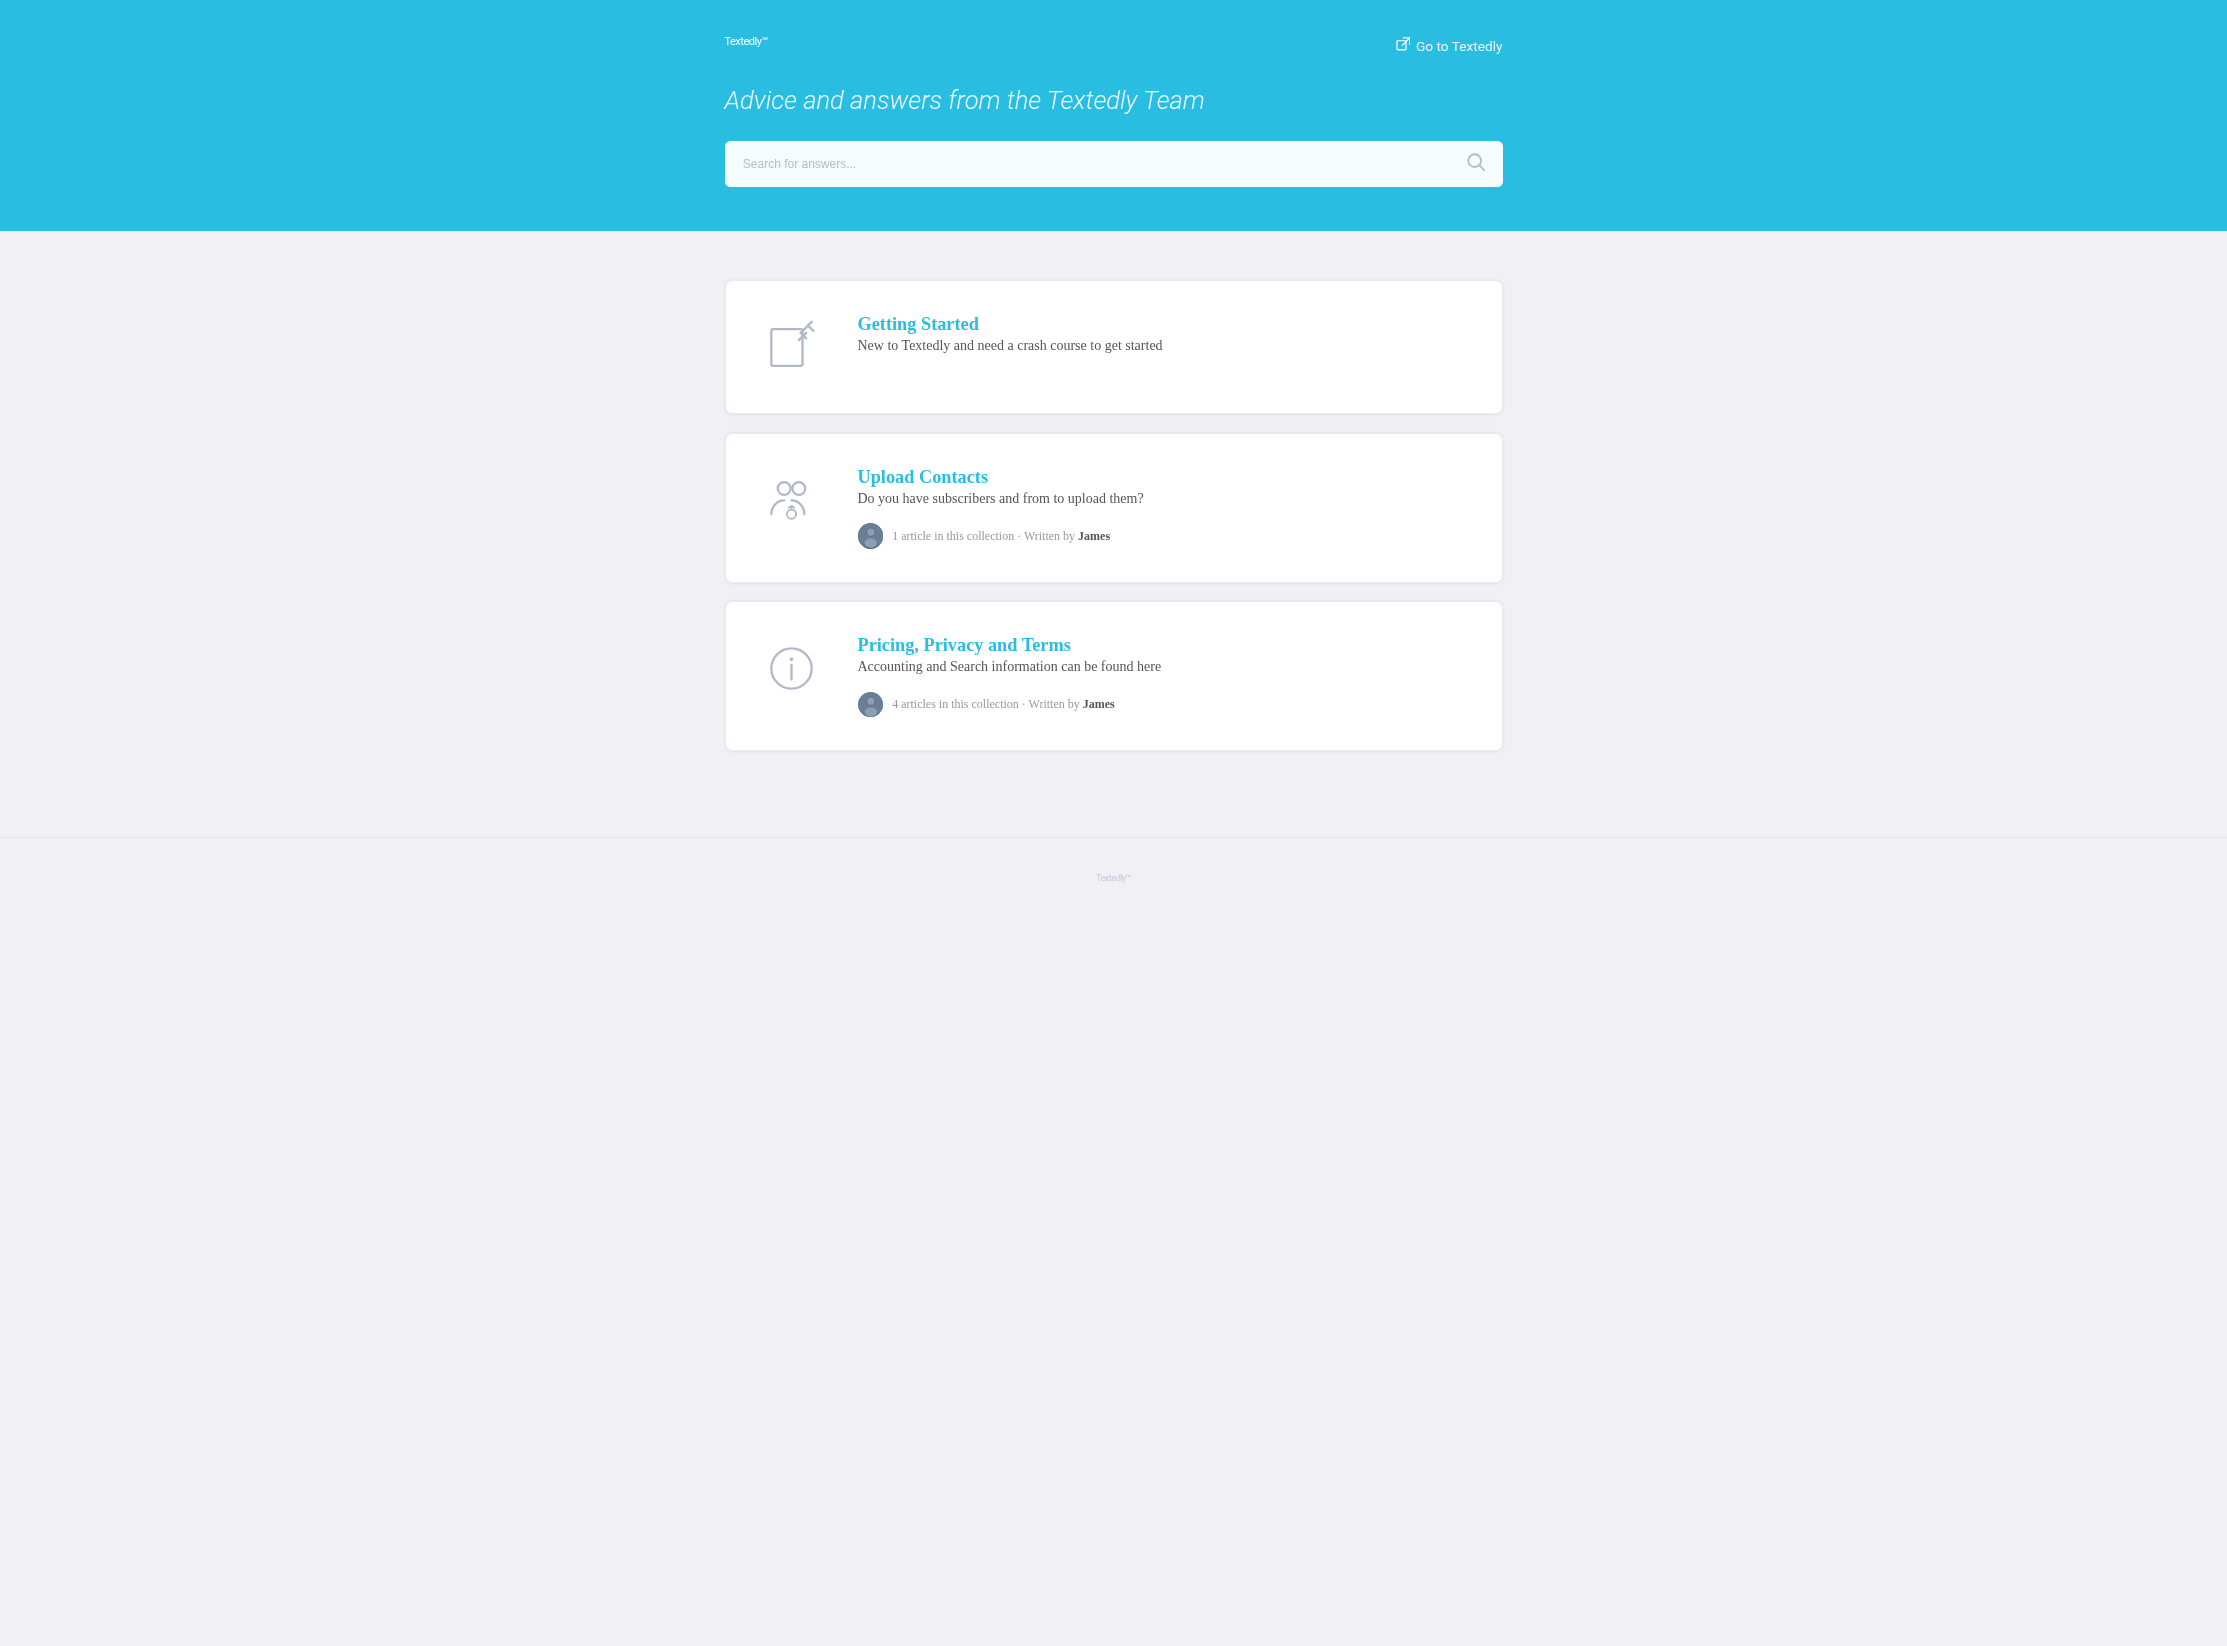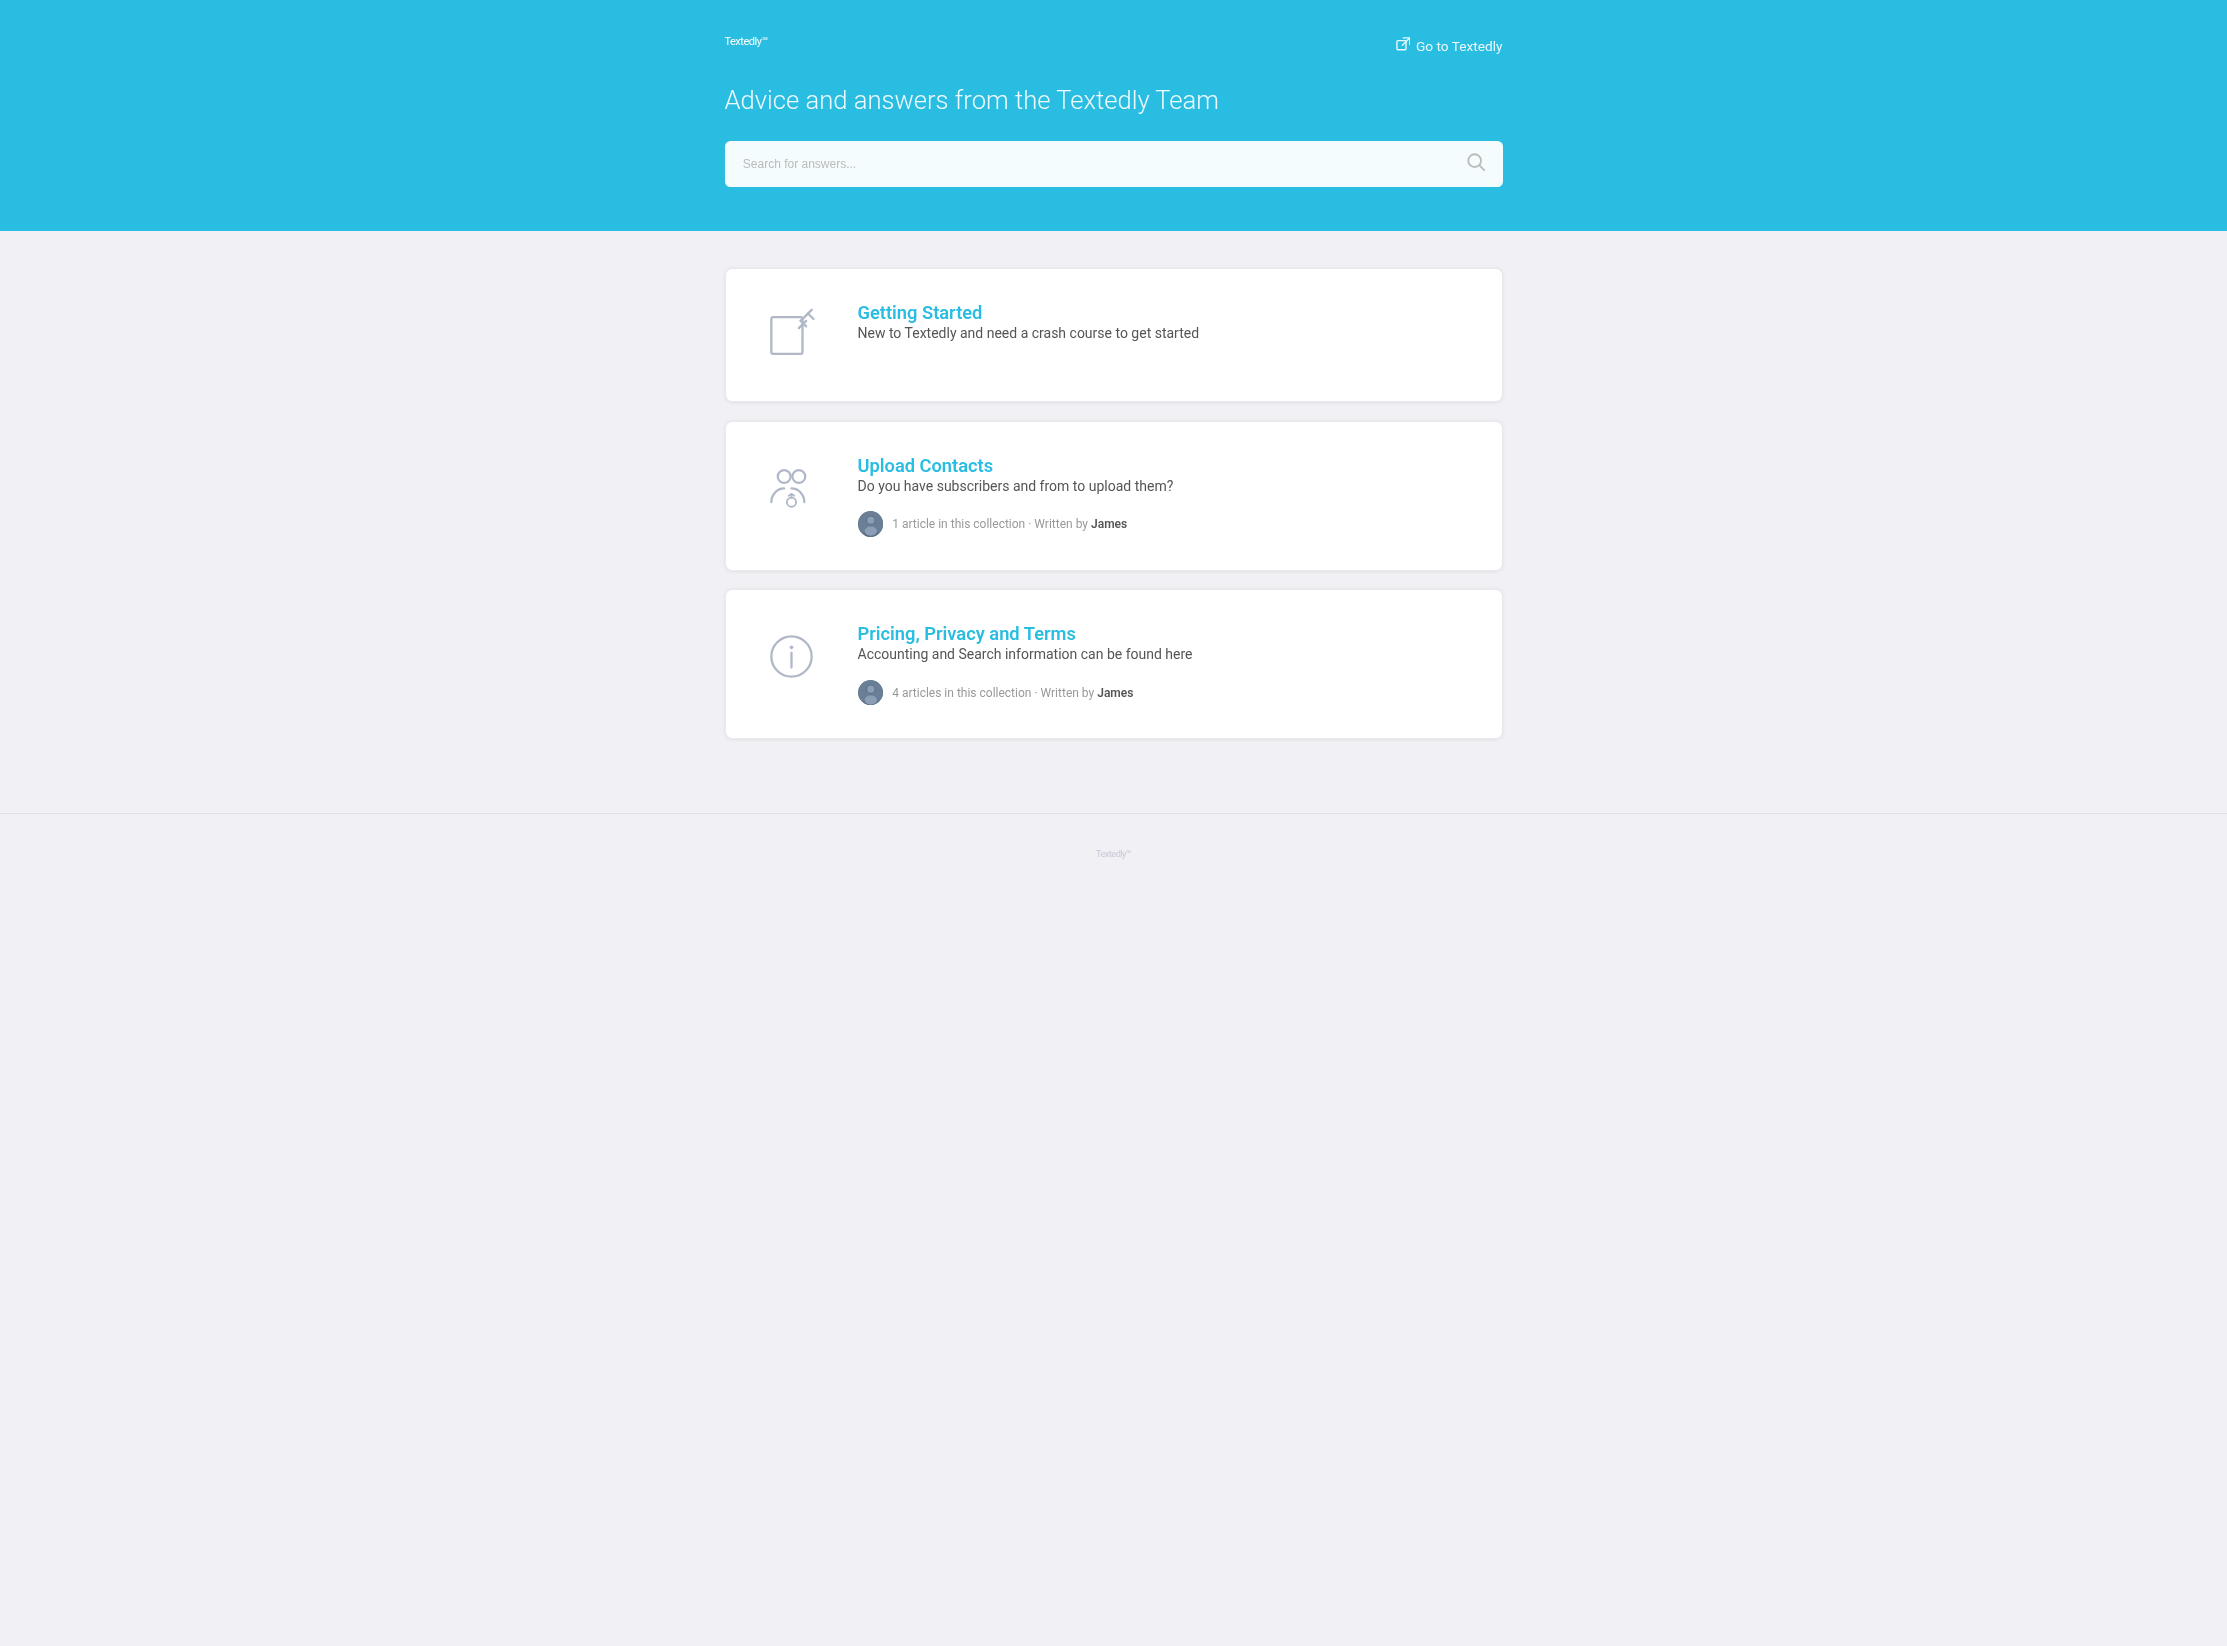--- a/index.html
+++ b/index.html
@@ -54,20 +54,21 @@
       align-items: center;
       gap: 5.5px;
       opacity: 0.9;
     }
 
     .header-subtitle {
       color: rgba(255,255,255,0.92);
       font-size: 25.6px;
       font-weight: 300;
       margin-bottom: 25.6px;
+      font-style: italic;
     }
 
     .search-container {
       position: relative;
     }
 
     .search-input {
       width: 100%;
       padding: 16.4px 46px 16.4px 18.3px;
       border: none;
@@ -86,22 +87,23 @@
       position: absolute;
       right: 16.4px;
       top: 50%;
       transform: translateY(-50%);
       color: #bbb;
     }
 
     
     .main-content {
       max-width: 822px;
-      margin: 0 auto;
+      margin: 12px auto;
       padding: 37px 22px 55px;
+      font-family: Liberation Serif, serif;
     }
 
     .card {
       background: #ffffff;
       border-radius: 7.3px;
       padding: 33px 33px 33px 33px;
       margin-bottom: 18.3px;
       display: flex;
       align-items: flex-start;
       gap: 33px;

